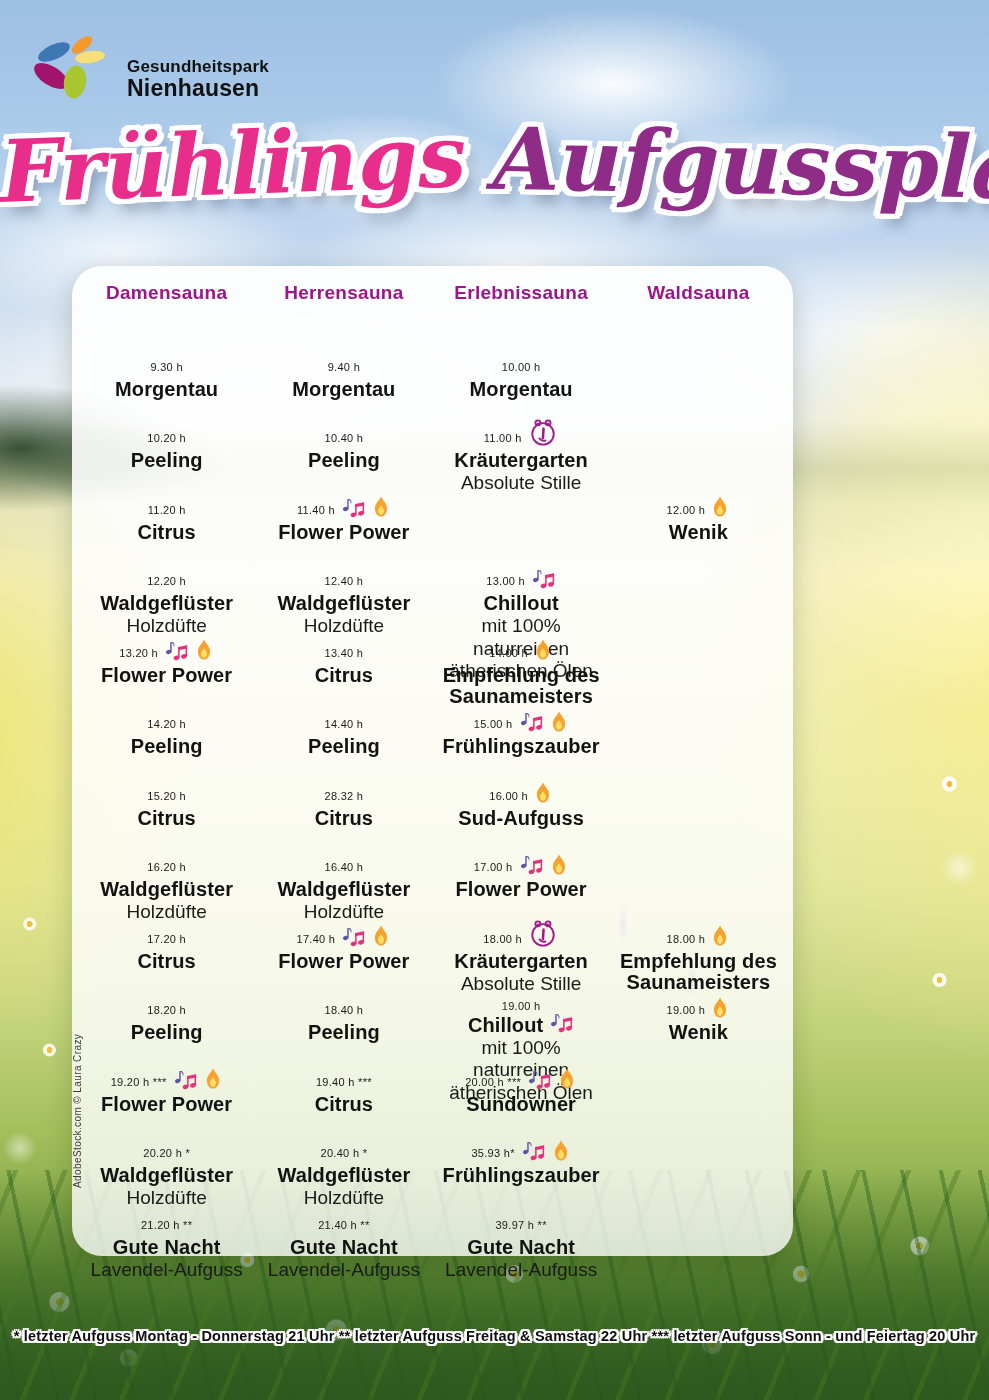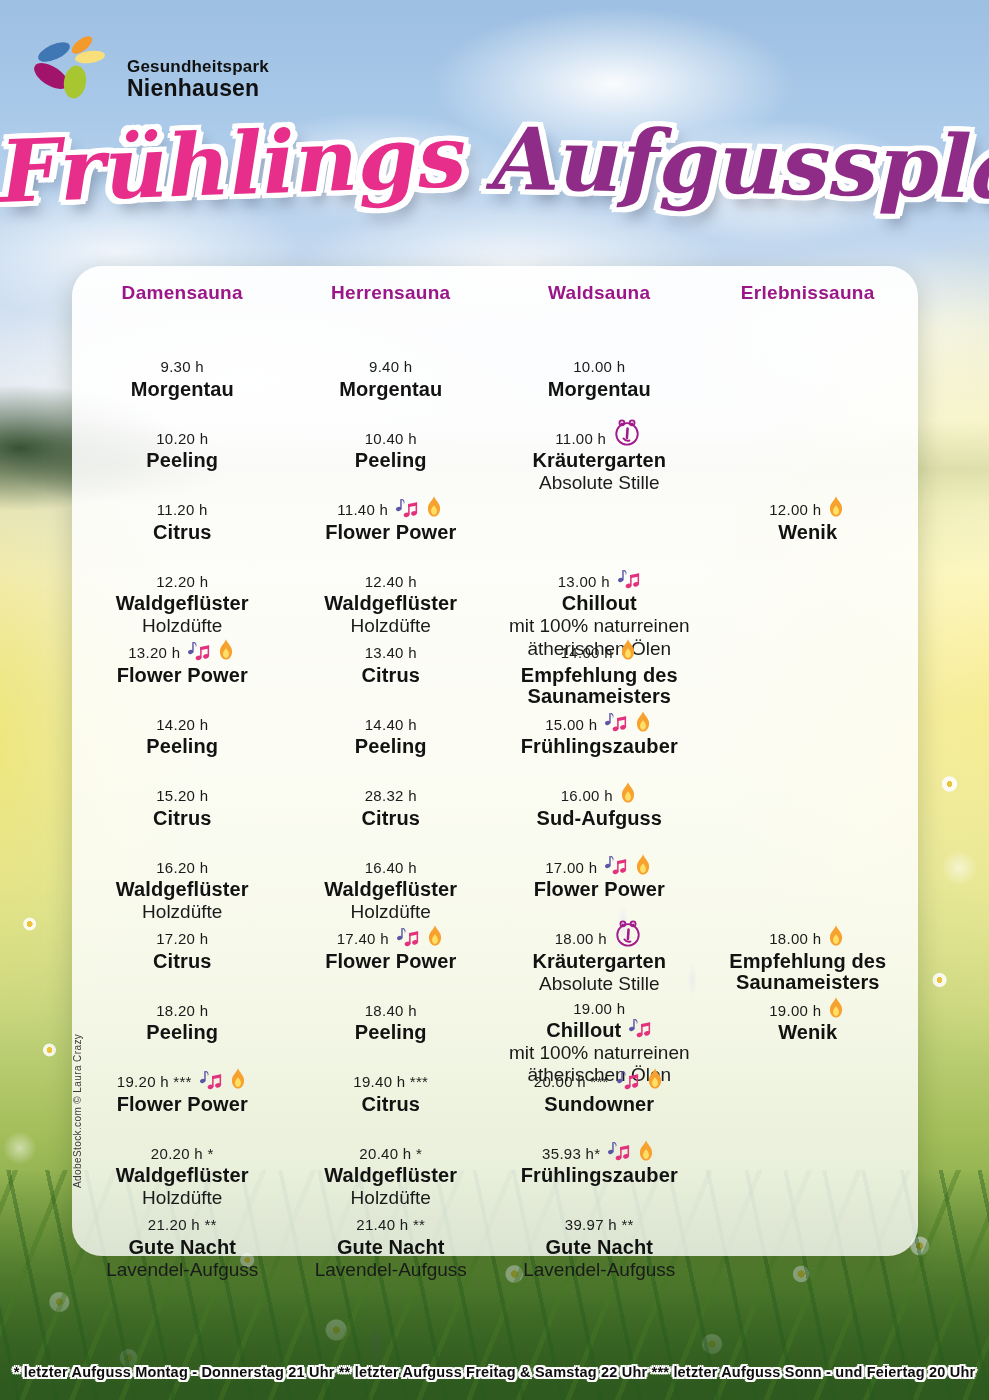--- a/index.html
+++ b/index.html
@@ -90,43 +90,43 @@
   .title span { display:inline-block; font-size:86px; line-height:1.4;
     text-shadow:
       -5px -5px 0 #fff, 0 -5px 0 #fff, 5px -5px 0 #fff,
       -5px 0 0 #fff, 5px 0 0 #fff,
       -5px 5px 0 #fff, 0 5px 0 #fff, 5px 5px 0 #fff,
       -7px 2px 0 #fff, 7px 2px 0 #fff,
       8px 11px 14px rgba(40,40,60,.35); }
   .title .w1 { color:var(--title-pink,#e62e8a); transform:rotate(-2deg); }
   .title .w2 { color:var(--title-purple,#8f2c88); margin-left:16px; transform:rotate(1deg); }
   
-  .card { position:absolute; left:72px; top:266px; width:846px; height:990px;
+  .card { position:absolute; left:72px; top:266px; width:721px; height:990px;
     border-radius:30px; padding:16px 6px 0;
     background:linear-gradient(180deg, rgba(255,255,255,.94) 0%, rgba(255,255,255,.86) 30%, rgba(255,255,255,.78) 100%);
     box-shadow:0 8px 26px rgba(30,50,20,.22);
   }
   .grid { display:grid; grid-template-columns:repeat(4,1fr); grid-auto-rows:71.5px; }
   .col-header { grid-row:1; height:34px; display:flex; align-items:flex-start; justify-content:center;
     color:var(--header-magenta,#9b1688); font-size:19px; font-weight:800; letter-spacing:.3px; }
   .cell { display:flex; flex-direction:column; align-items:center; justify-content:flex-start;
     text-align:center; color:#121212; padding-top:3px; }
   .time-line { height:20px; display:flex; align-items:center; justify-content:center; gap:5px; overflow:visible; }
-  .time { font-size:15px; letter-spacing:.3px; color:#1a1a1a; }
+  .time { font-size:11px; letter-spacing:.3px; color:#1a1a1a; }
   .event-title { font-size:20px; font-weight:800; line-height:1.06; letter-spacing:.1px; margin-top:2px;
     display:flex; align-items:flex-end; justify-content:center; gap:5px; max-width:206px; flex-wrap:wrap; }
   .event-sub { font-size:19px; line-height:1.18; margin-top:1px; white-space:pre-line; color:#1a1a1a; }
   .ic { flex:0 0 auto; }
   .ic-music { width:26px; height:22px; transform:translateY(-3px); }
   .ic-flame { width:20px; height:23px; transform:translateY(-3px); }
   .ic-silence { width:32px; height:32px; transform:translateY(-6px); }
   
   .credit { position:absolute; left:72px; top:1188px; transform:rotate(-90deg); transform-origin:left top;
     font-size:10px; color:#3a3a3a; letter-spacing:.4px; }
-  .footnote { position:absolute; left:0; right:0; top:1364px; text-align:center;
+  .footnote { position:absolute; left:0; right:0; top:1328px; text-align:center;
     font-size:14.5px; font-weight:bold; color:#0e0e0e; letter-spacing:.2px;
     text-shadow:
       -2px -2px 0 #fff, 0 -2px 0 #fff, 2px -2px 0 #fff,
       -2px 0 0 #fff, 2px 0 0 #fff,
       -2px 2px 0 #fff, 0 2px 0 #fff, 2px 2px 0 #fff,
       -3px 0 1px #fff, 3px 0 1px #fff; }
 </style>
 </head>
 <body>
 
@@ -154,22 +154,22 @@
 
   <h1 class="title">
     <span class="w1">Frühlings</span>
     <span class="w2">Aufgussplan</span>
   </h1>
 
   <section class="card">
     <div class="grid">
         <div class="col-header">Damensauna</div>
         <div class="col-header">Herrensauna</div>
+        <div class="col-header">Erlebnissauna</div>
         <div class="col-header">Waldsauna</div>
-        <div class="col-header">Erlebnissauna</div>
         <div class="cell">
           <div class="time-line">
             <span class="time">9.30 h</span>
           </div>
           <div class="event-title">
             <span>Morgentau</span>
           </div>
         </div>
         <div class="cell">
           <div class="time-line">

